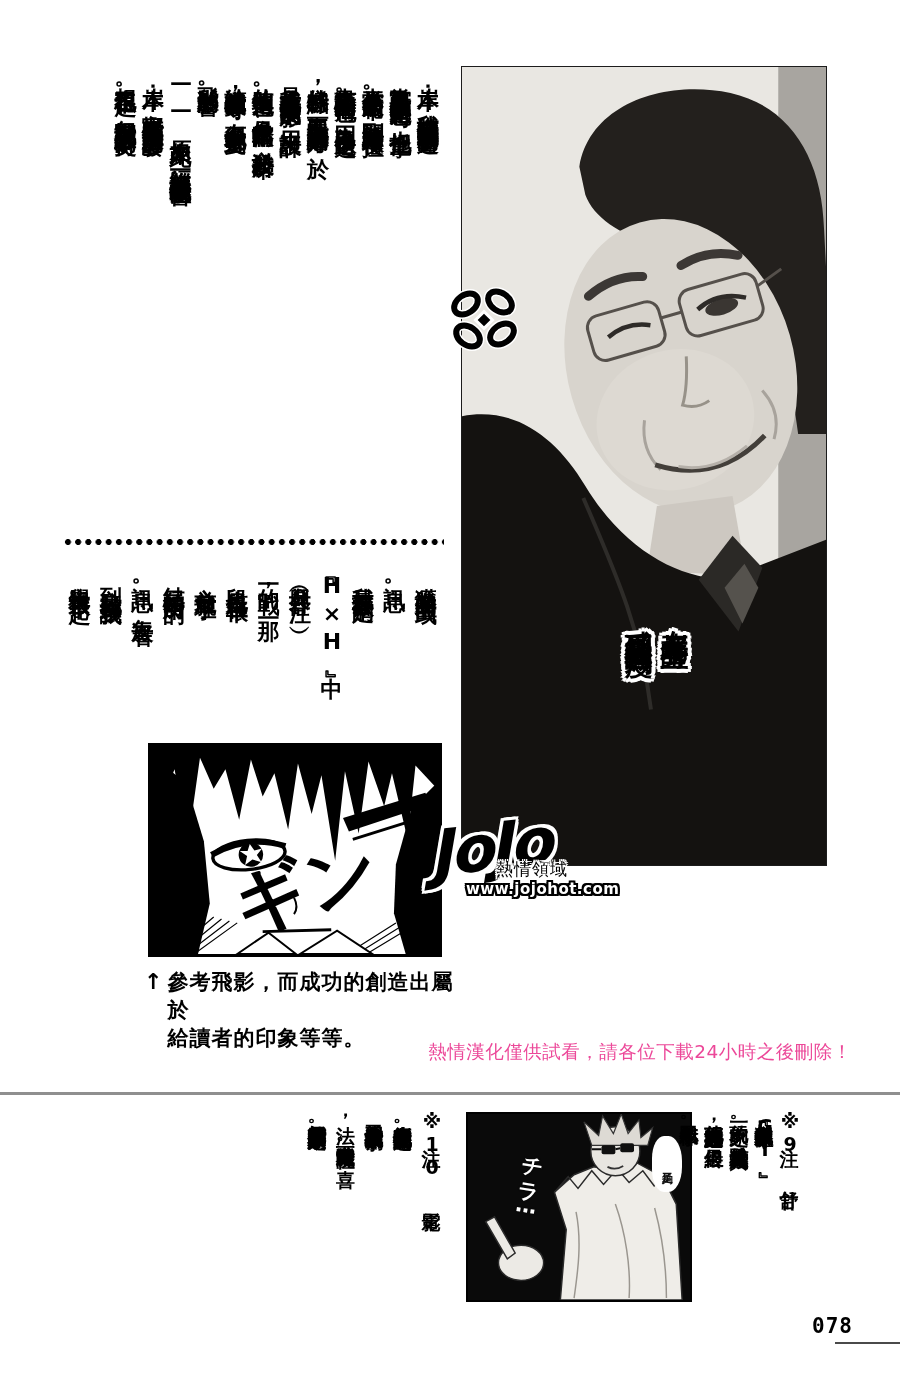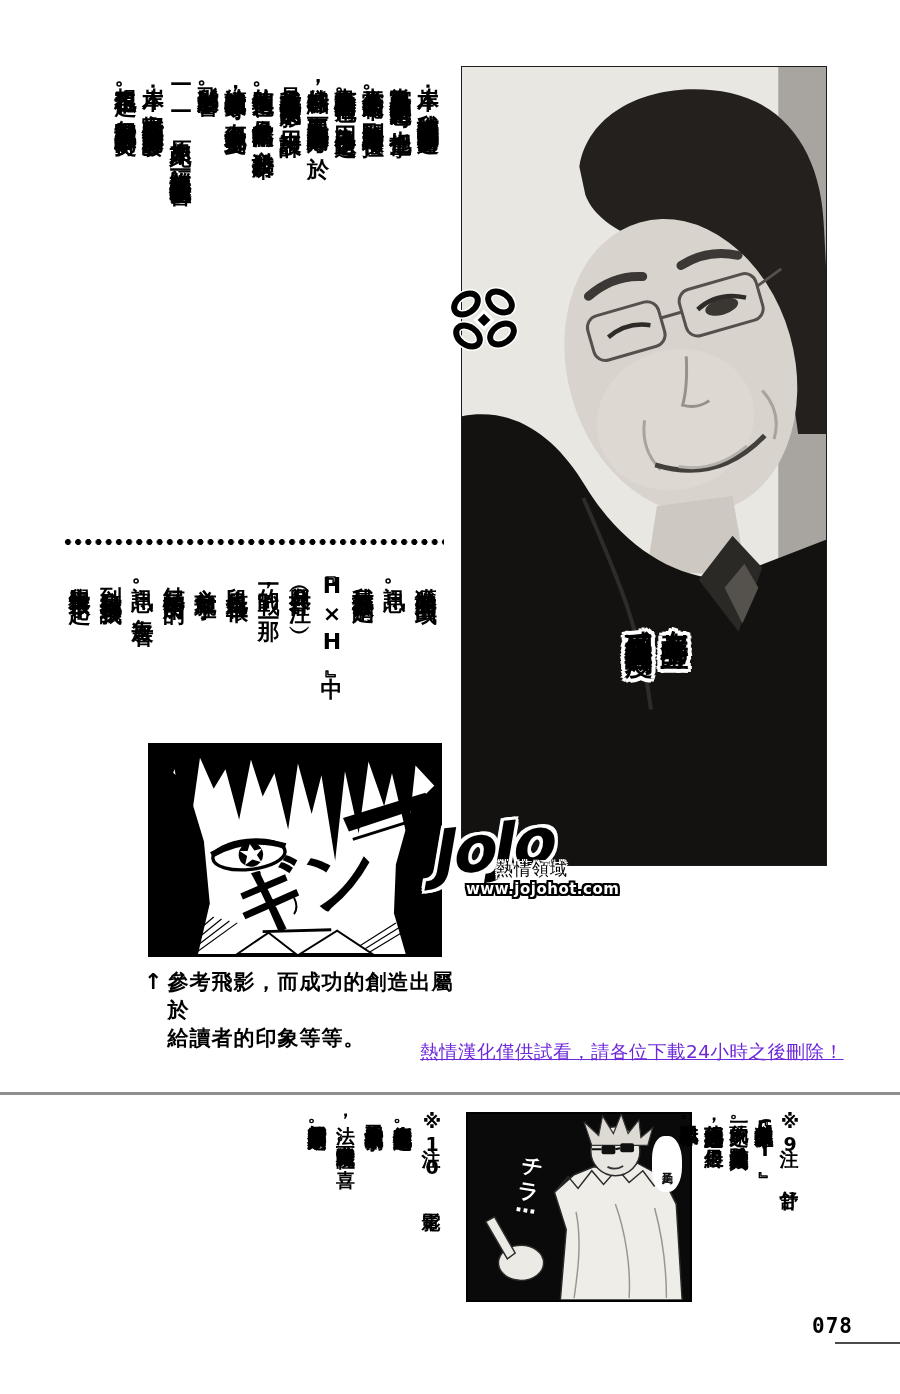--- a/index.html
+++ b/index.html
@@ -52,22 +52,22 @@
   
   .panel{position:absolute;box-sizing:border-box;}
   .sasuke{left:148px;top:743px;width:294px;height:214px;border:3px solid #000;background:#fff;}
   .sasuke svg{display:block;width:100%;height:100%;}
 
   .caption{position:absolute;left:144px;top:968px;width:330px;display:flex;
            font-size:21px;font-weight:bold;line-height:28px;letter-spacing:1px;}
   .caption .arrow{font-size:22px;margin-right:4px;}
 
   
-  .disclaimer{position:absolute;left:420px;top:1040px;width:440px;
-              font-size:18.5px;color:#6d28d9;line-height:24px;letter-spacing:.5px;text-decoration:underline;}
+  .disclaimer{position:absolute;left:420px;top:1040px;width:440px;text-align:center;
+              font-size:18.5px;color:#ec4899;line-height:24px;letter-spacing:.5px;}
 
   .divider{position:absolute;left:0;top:1092px;width:900px;height:3px;background:#8f8f8f;}
 
   
   .fn10{left:300px;top:1110px;width:146px;height:284px;font-size:19px;
         letter-spacing:.5px;line-height:28.5px;}
   .fn9{left:676px;top:1110px;width:126px;height:262px;font-size:19px;
        letter-spacing:.5px;line-height:25px;}
 
   

